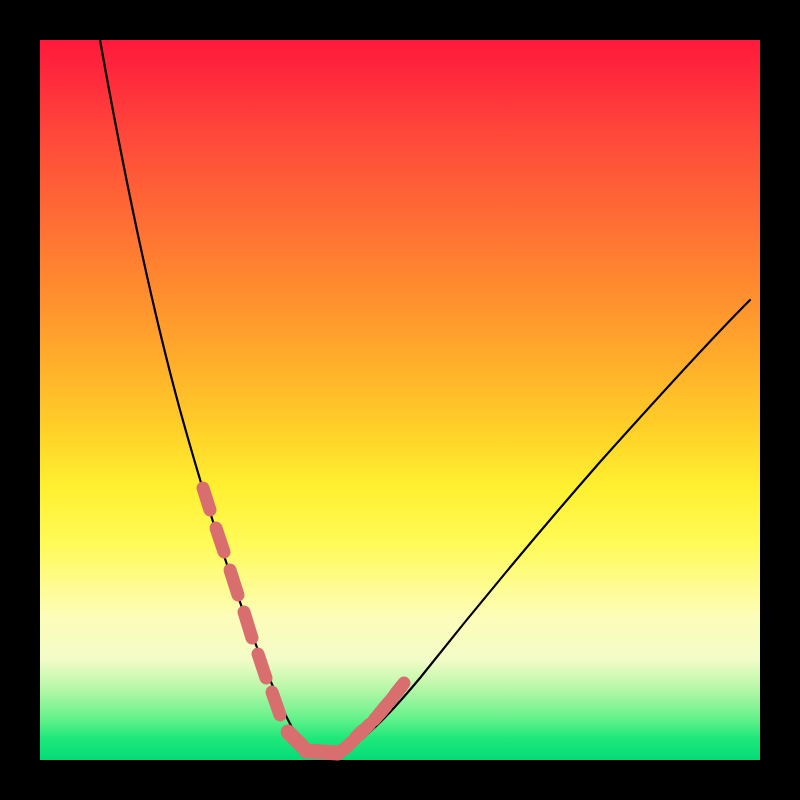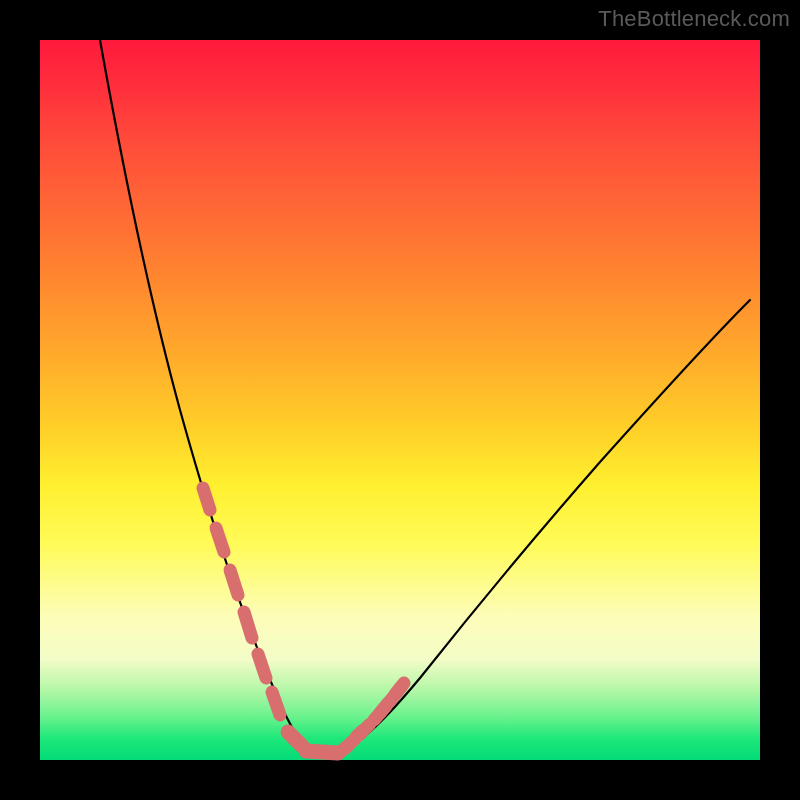--- a/index.html
+++ b/index.html
@@ -58,21 +58,20 @@
     width: 720px;
     height: 720px;
     overflow: visible;
   }
 </style>
 </head>
 <body>
 
 <div class="frame">
 
-  <div class="watermark">TheBottleneck.com</div>
 
   <div class="plot-area">
 
     <svg class="curve" viewBox="0 0 720 720">
 
       <path d="M 60 0
                C 85 140, 110 260, 140 370
                C 165 460, 190 540, 220 615
                C 238 660, 252 695, 270 712
                C 278 718, 288 718, 298 714

